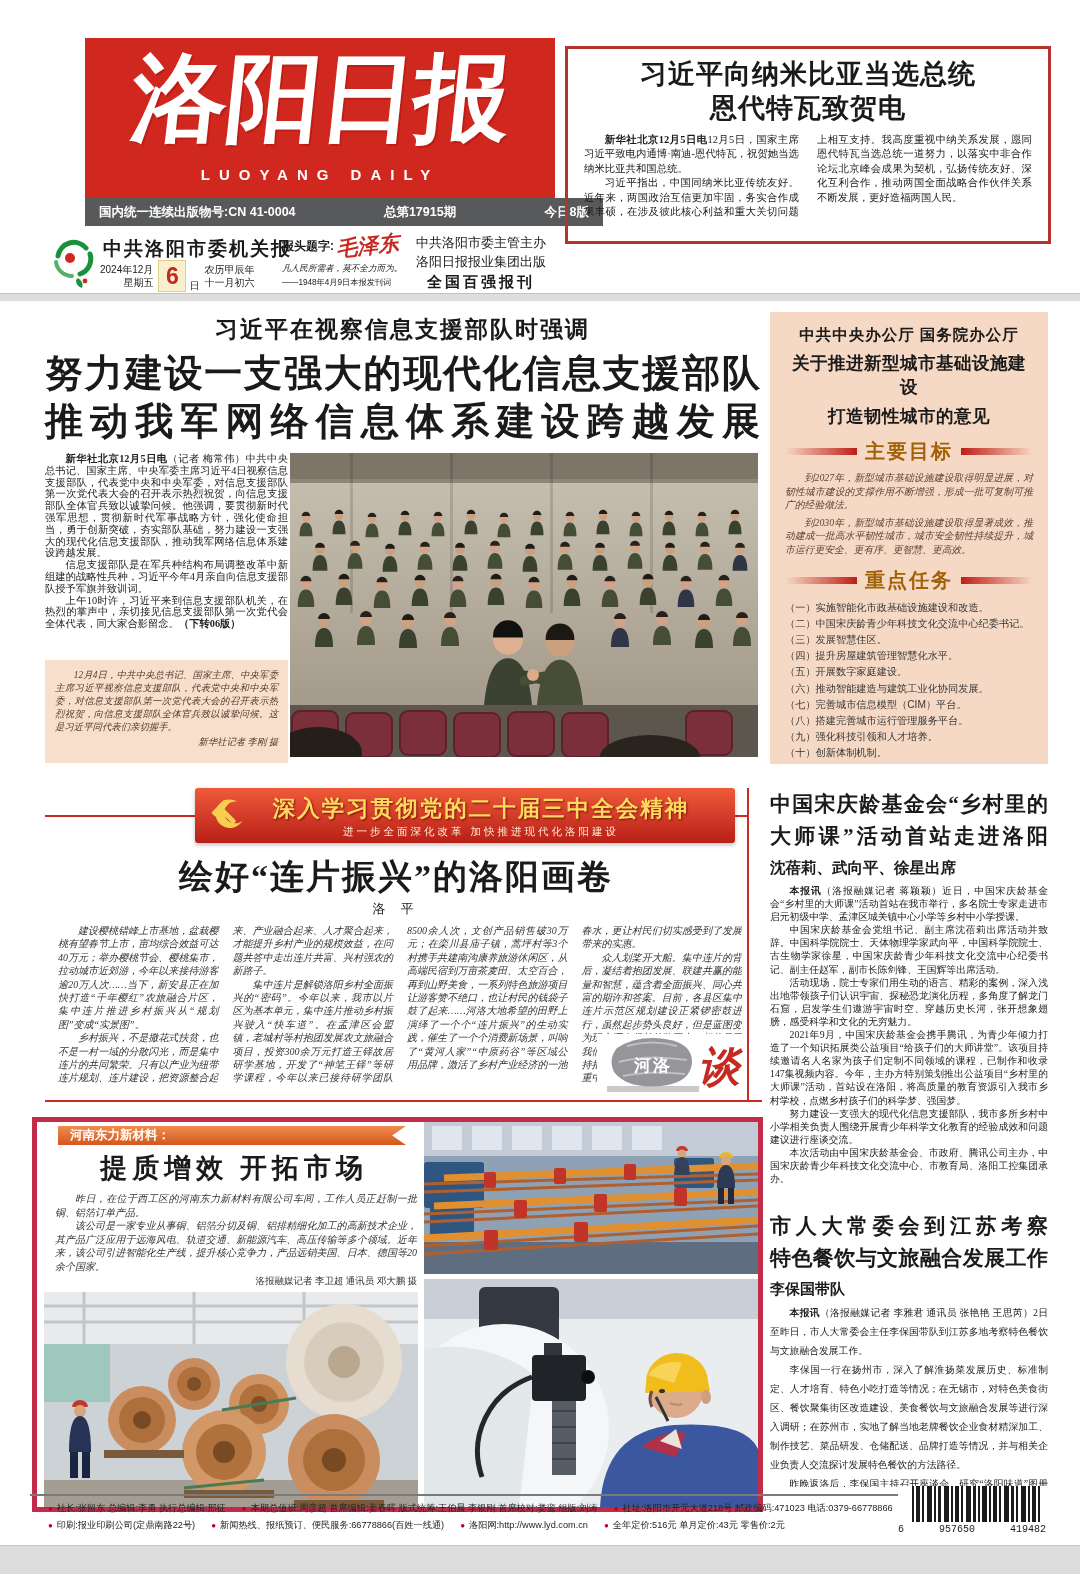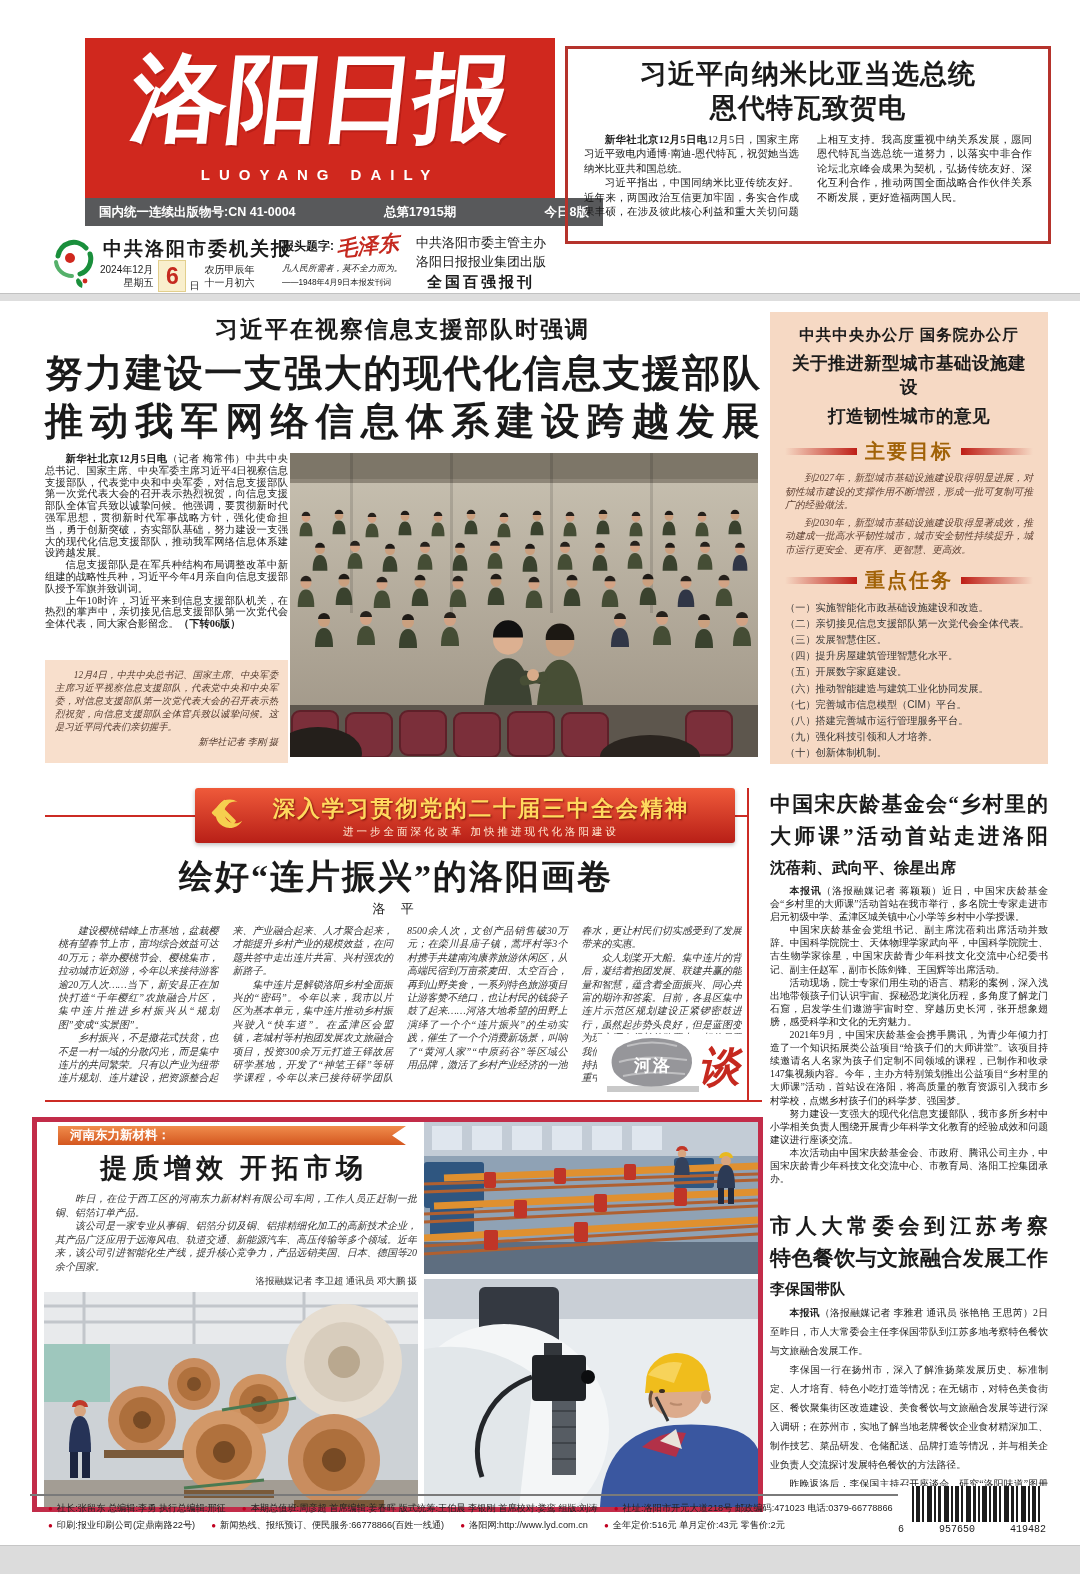--- a/index.html
+++ b/index.html
@@ -326,21 +326,21 @@
       <div class="bar r"></div>
     </div>
     <p class="goal kai just">到2027年，新型城市基础设施建设取得明显进展，对韧性城市建设的支撑作用不断增强，形成一批可复制可推广的经验做法。</p>
     <p class="goal kai just">到2030年，新型城市基础设施建设取得显著成效，推动建成一批高水平韧性城市，城市安全韧性持续提升，城市运行更安全、更有序、更智慧、更高效。</p>
     <div class="sechead">
       <div class="bar l"></div>
       <span class="txt">重点任务</span>
       <div class="bar r"></div>
     </div>
     <p class="task">（一）实施智能化市政基础设施建设和改造。</p>
-    <p class="task">（二）亲切接见信息支援部队第一次党代会全体代表。</p>
+    <p class="task">（二）中国宋庆龄青少年科技文化交流中心纪委书记。</p>
     <p class="task">（三）发展智慧住区。</p>
     <p class="task">（四）提升房屋建筑管理智慧化水平。</p>
     <p class="task">（五）开展数字家庭建设。</p>
     <p class="task">（六）推动智能建造与建筑工业化协同发展。</p>
     <p class="task">（七）完善城市信息模型（CIM）平台。</p>
     <p class="task">（八）搭建完善城市运行管理服务平台。</p>
     <p class="task">（九）强化科技引领和人才培养。</p>
     <p class="task">（十）创新体制机制。</p>
     <p class="task">（十一）保障网络和数据安全。</p>
 

